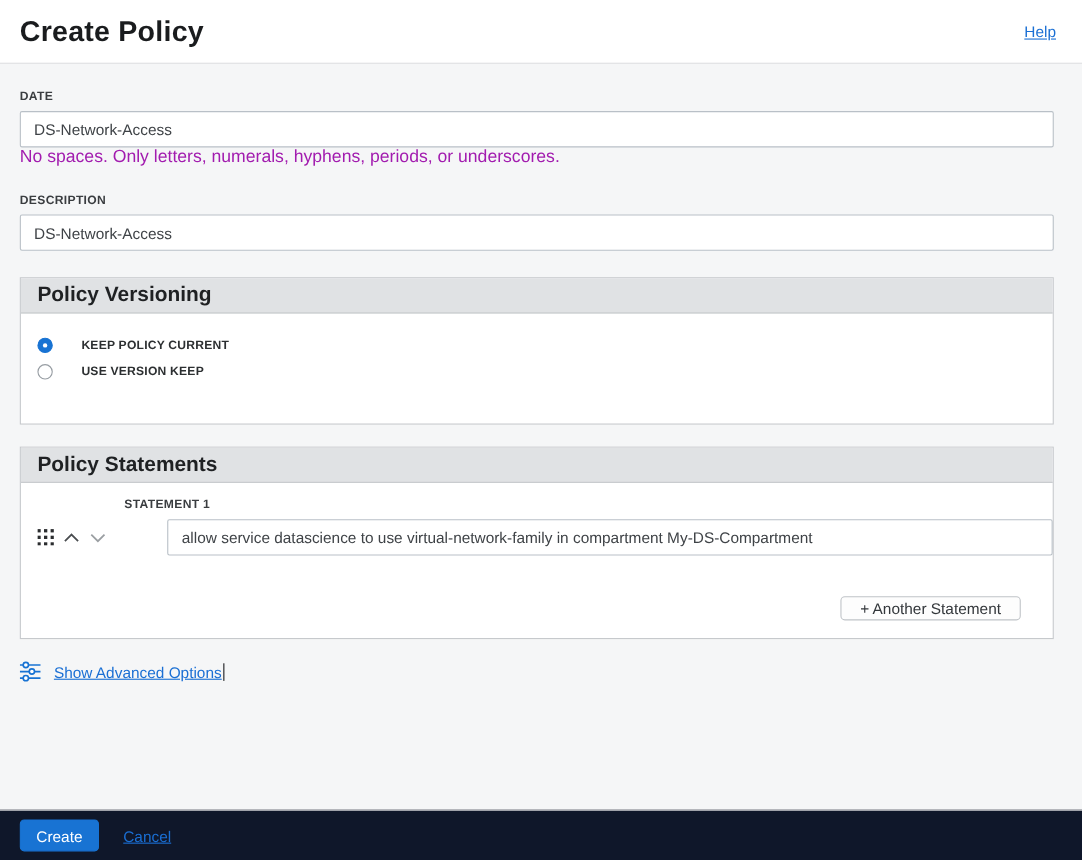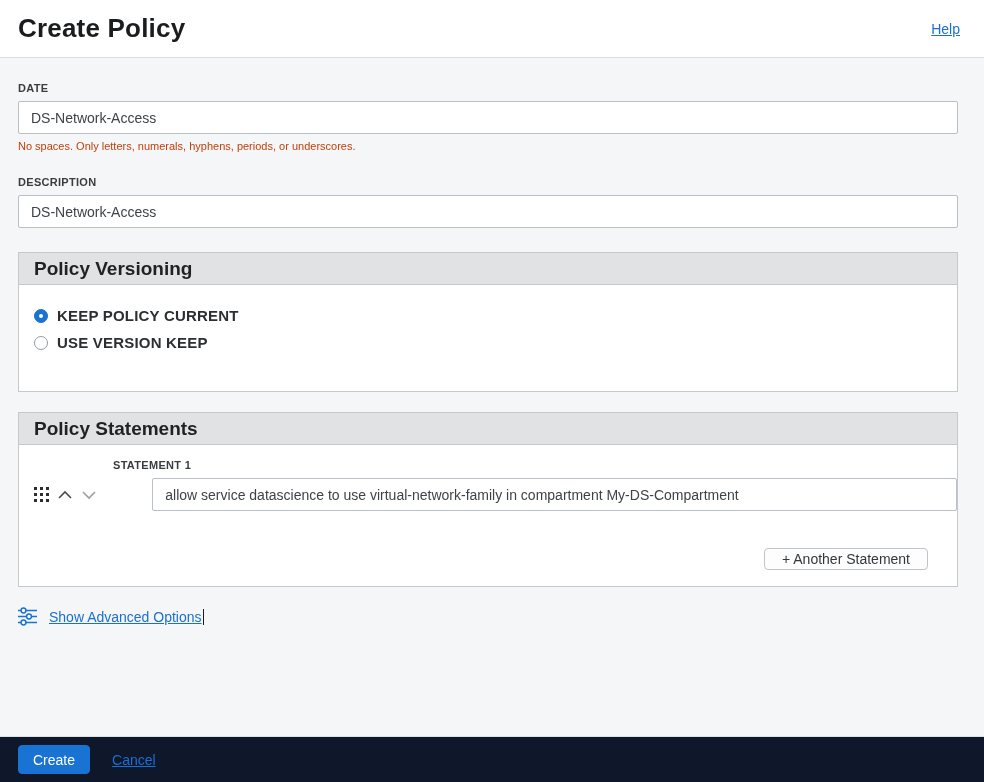--- a/index.html
+++ b/index.html
@@ -57,23 +57,22 @@
     padding: 0 12px;
     font-family: "Liberation Sans", "DejaVu Sans", sans-serif;
     font-size: 14px;
     color: #3f4347;
     background: #ffffff;
     border: 1px solid #b9c0c7;
     border-radius: 2px;
     outline: none;
   }
   .helper-text {
-    margin-top: 6px;
-    font-size: 11px;
-    color: #c2410c;
+    font-size: 16px;
+    color: #a21caf;
   }
   .field-block { margin-bottom: 24px; }
 
   
   .section {
     width: 940px;
     border: 1px solid #c6c9cc;
     background: #ffffff;
     margin-bottom: 20px;
   }
@@ -115,24 +114,25 @@
   }
   .radio-row.checked .radio-circle::after {
     content: "";
     position: absolute;
     left: 4px; top: 4px;
     width: 4px; height: 4px;
     border-radius: 50%;
     background: #ffffff;
   }
   .radio-label {
-    font-size: 15px;
+    font-size: 11px;
     font-weight: 700;
     color: #2c2f31;
     letter-spacing: 0.2px;
+    margin-left: 17px;
   }
 
   
   .statements-body { padding: 14px 0 16px 0; }
   .statement-label { margin-left: 94px; }
   .statement-row {
     display: flex;
     align-items: center;
     margin-top: 7px;
     gap: 41px;

